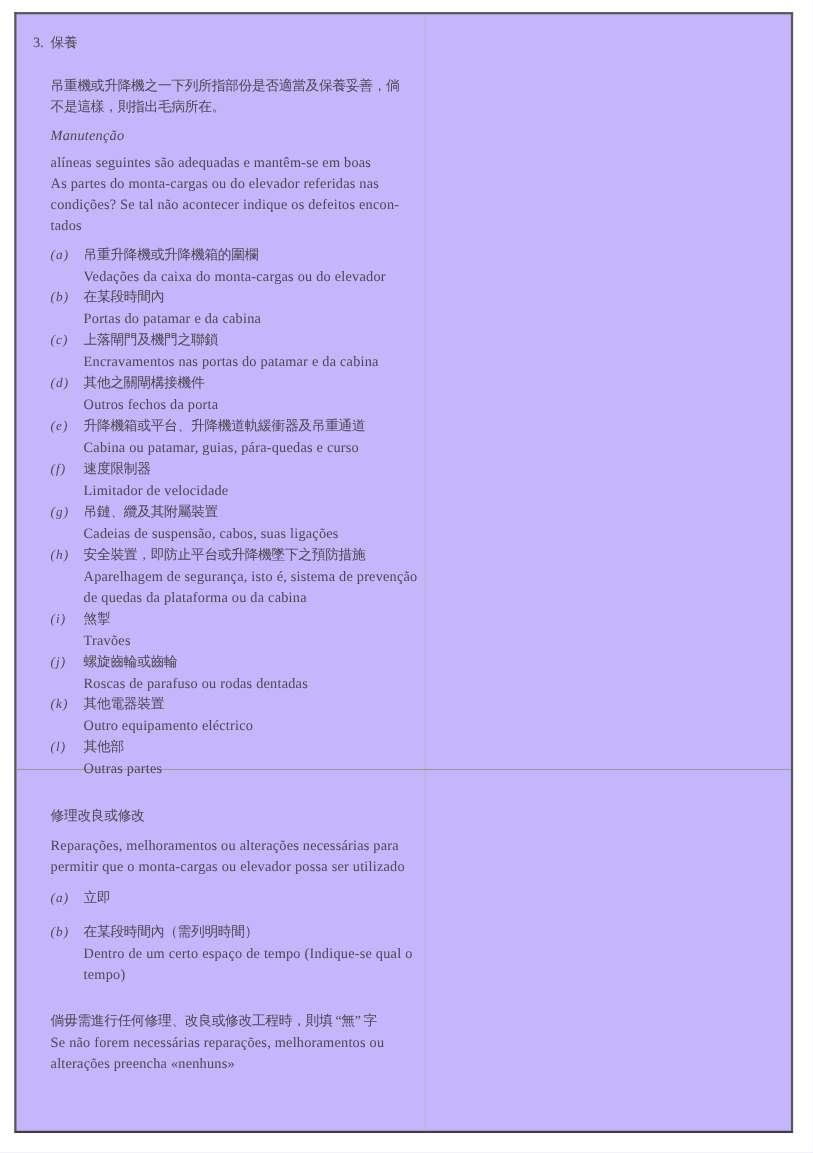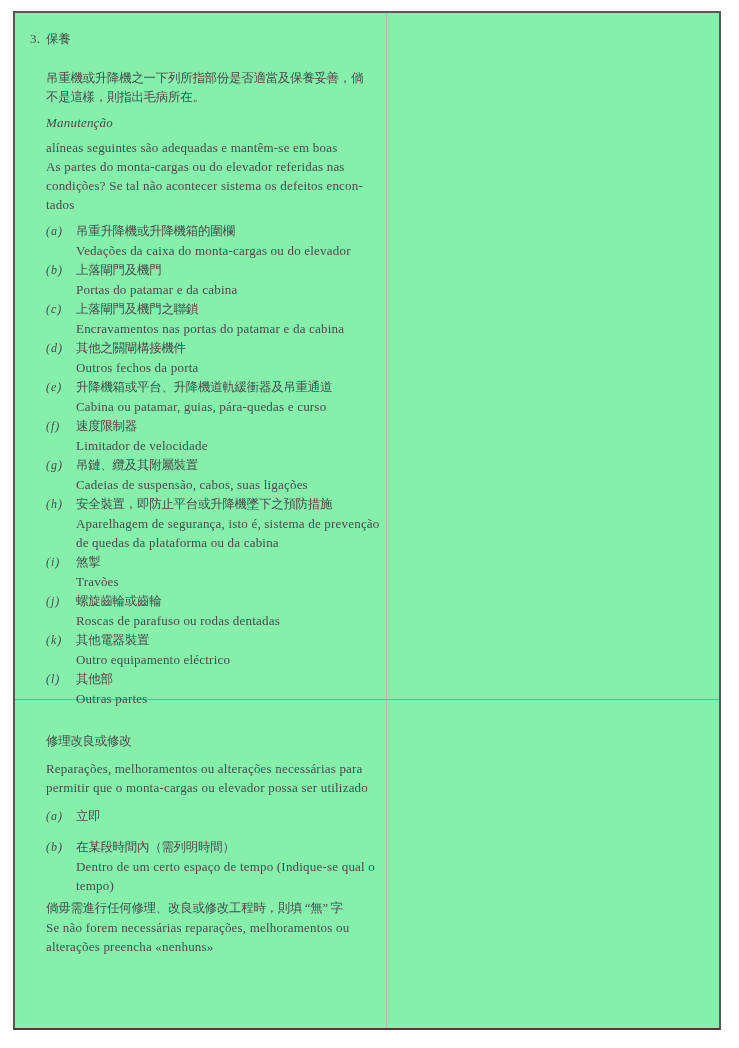--- a/index.html
+++ b/index.html
@@ -7,21 +7,21 @@
     width:739px;height:1048px;position:relative;
     background:#ffffff;
     font-family:"Liberation Serif","DejaVu Serif",serif;
     color:#4a4a4a;
   }
   .page{
     position:absolute;left:13px;top:11px;width:708px;height:1019px;
     box-sizing:border-box;
     border:2px solid #585858;
     border-bottom-color:#3f3f3f;
-    background:#86efac;
+    background:#c4b5fd;
   }
   .vline{position:absolute;left:371px;top:0;bottom:0;width:1px;background:#b8b8b8;}
   .hline{position:absolute;left:0;right:0;top:686px;height:1px;background:#999999;}
   .sec{position:absolute;left:15px;width:354px;font-size:13px;letter-spacing:0.2px;line-height:19px;}
   .sec3{top:16px;}
   .sec4{top:719px;}
   .num{display:inline-block;width:16px;}
   .sec-body{margin-left:16px;}
   .line{white-space:nowrap;}
   .zh{font-size:12.5px;letter-spacing:-0.3px;}
@@ -29,21 +29,21 @@
   .pt-title{margin-top:6px;font-style:italic;}
   .para-pt{margin-top:6px;}
   .items{margin-top:8px;}
   .item{position:relative;padding-left:30px;margin-bottom:1px;}
   .item .lbl{position:absolute;left:0;top:0;font-style:italic;letter-spacing:1px;font-size:12px;}
   .item .pt{max-width:308px;}
   .s4-para{margin-top:8px;}
   .s4-items .item{margin-bottom:0;}
   .s4-item-a{margin-top:10px;}
   .s4-item-b{margin-top:12px;}
-  .s4-note{margin-top:4px;}
+  .s4-note{margin-top:24px;}
   .s4-note .pt{max-width:330px;}
 </style>
 </head>
 <body>
 
 <div class="page">
   <div class="vline"></div>
   <div class="hline"></div>
 
   <section class="sec sec3">
@@ -52,32 +52,32 @@
     </div>
     <div class="sec-body">
       <div class="para-zh">
         <div class="line zh">吊重機或升降機之一下列所指部份是否適當及保養妥善，倘</div>
         <div class="line zh">不是這樣，則指出毛病所在。</div>
       </div>
       <div class="pt-title line">Manutenção</div>
       <div class="para-pt">
         <div class="line">alíneas seguintes são adequadas e mantêm-se em boas</div>
         <div class="line">As partes do monta-cargas ou do elevador referidas nas</div>
-        <div class="line">condições? Se tal não acontecer sistema os defeitos encon-</div>
+        <div class="line">condições? Se tal não acontecer indique os defeitos encon-</div>
         <div class="line">tados</div>
       </div>
       <div class="items">
         <div class="item">
           <span class="lbl">(a)</span>
           <div class="zh line">吊重升降機或升降機箱的圍欄</div>
           <div class="pt">Vedações da caixa do monta-cargas ou do elevador</div>
         </div>
         <div class="item">
           <span class="lbl">(b)</span>
-          <div class="zh line">上落閘門及機門</div>
+          <div class="zh line">在某段時間內</div>
           <div class="pt">Portas do patamar e da cabina</div>
         </div>
         <div class="item">
           <span class="lbl">(c)</span>
           <div class="zh line">上落閘門及機門之聯鎖</div>
           <div class="pt">Encravamentos nas portas do patamar e da cabina</div>
         </div>
         <div class="item">
           <span class="lbl">(d)</span>
           <div class="zh line">其他之關閘構接機件</div>

